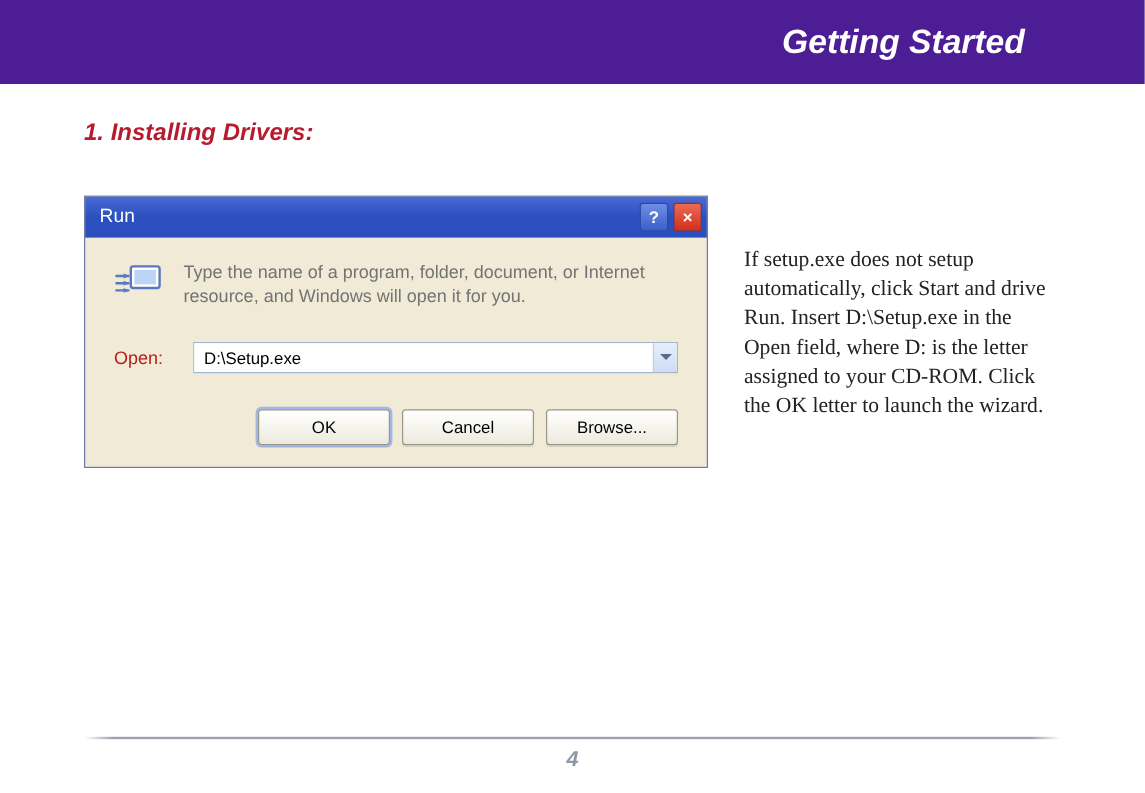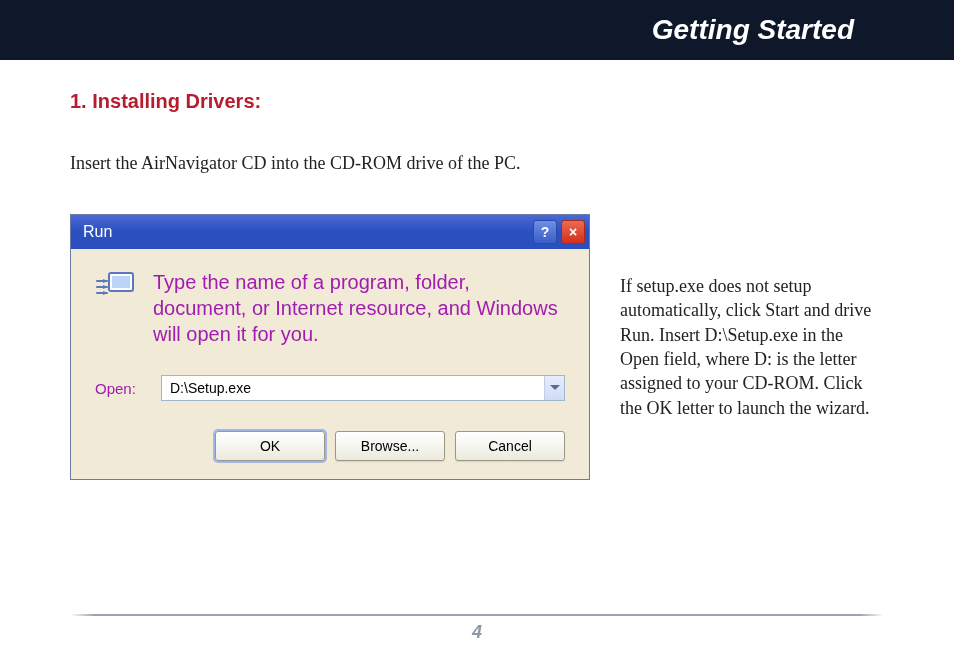--- a/index.html
+++ b/index.html
@@ -8,40 +8,41 @@
       box-sizing: border-box;
     }
     body {
       font-family: Georgia, 'Times New Roman', serif;
       width: 954px;
       height: 661px;
       background: #ffffff;
       position: relative;
     }
     .header-band {
-      background: #0f172a;
-      height: 60px;
+      background: #4c1d95;
+      height: 70px;
       display: flex;
       align-items: center;
       justify-content: flex-end;
       padding-right: 100px;
     }
     .header-title {
       color: #ffffff;
       font-family: Arial, Helvetica, sans-serif;
       font-style: italic;
       font-weight: bold;
       font-size: 28px;
     }
     .content {
       padding: 30px 70px 0 70px;
     }
     .section-heading {
       color: #b71c2e;
       font-family: Arial, Helvetica, sans-serif;
+      font-style: italic;
       font-weight: bold;
       font-size: 20px;
       margin-bottom: 40px;
     }
     .intro-text {
       font-size: 18px;
       color: #222;
       margin-bottom: 40px;
     }
     .two-col {
@@ -117,33 +118,33 @@
     }
     .run-icon {
       width: 40px;
       height: 32px;
       flex-shrink: 0;
       position: relative;
       margin-top: 2px;
     }
     .run-icon svg { display: block; }
     .dialog-desc {
-      font-size: 20px;
-      color: #a21caf;
+      font-size: 15px;
+      color: #737373;
       line-height: 1.3;
     }
     .dialog-row2 {
       display: flex;
       align-items: center;
       gap: 16px;
       margin-bottom: 30px;
     }
     .open-label {
       font-size: 15px;
-      color: #a21caf;
+      color: #b91c1c;
       width: 50px;
     }
     .open-combo {
       flex: 1;
       display: flex;
       border: 1px solid #9fb6cf;
       background: #fff;
       height: 26px;
     }
     .open-input {
@@ -205,21 +206,20 @@
   </style>
 </head>
 <body>
 
 <div class="header-band">
   <div class="header-title">Getting Started</div>
 </div>
 
 <div class="content">
   <h2 class="section-heading">1. Installing Drivers:</h2>
-  <p class="intro-text">Insert the AirNavigator CD into the CD-ROM drive of the PC.</p>
 
   <div class="two-col">
 
     <div class="dialog-wrap">
       <div class="run-dialog">
         <div class="titlebar">
           <span class="titlebar-title">Run</span>
           <div class="titlebar-buttons">
             <div class="tb-btn tb-help">?</div>
             <div class="tb-btn tb-close">×</div>
@@ -245,22 +245,22 @@
               <input class="open-input" type="text" value="D:\Setup.exe" style="">
               <div class="combo-arrow">
                 <svg width="10" height="6" viewBox="0 0 10 6">
                     <path d="M0 0 L5 5 L10 0 Z" fill="#5a6b8f"></path>
                   </svg>
               </div>
             </div>
           </div>
           <div class="dialog-buttons">
             <button class="dlg-btn default">OK</button>
+            <button class="dlg-btn">Cancel</button>
             <button class="dlg-btn">Browse...</button>
-            <button class="dlg-btn">Cancel</button>
           </div>
         </div>
       </div>
     </div>
 
     <div class="side-text">
       <span>If setup.exe does not setup automatically, click </span><span class="ital">Start</span><span> and drive </span><span class="ital">Run</span><span>.  Insert </span><span class="ital">D:\Setup.exe</span><span> in the Open field, where D: is the letter assigned to your CD-ROM.  Click the </span><span class="ital">OK</span><span> letter to launch the wizard.</span>
     </div>
 
   </div>

